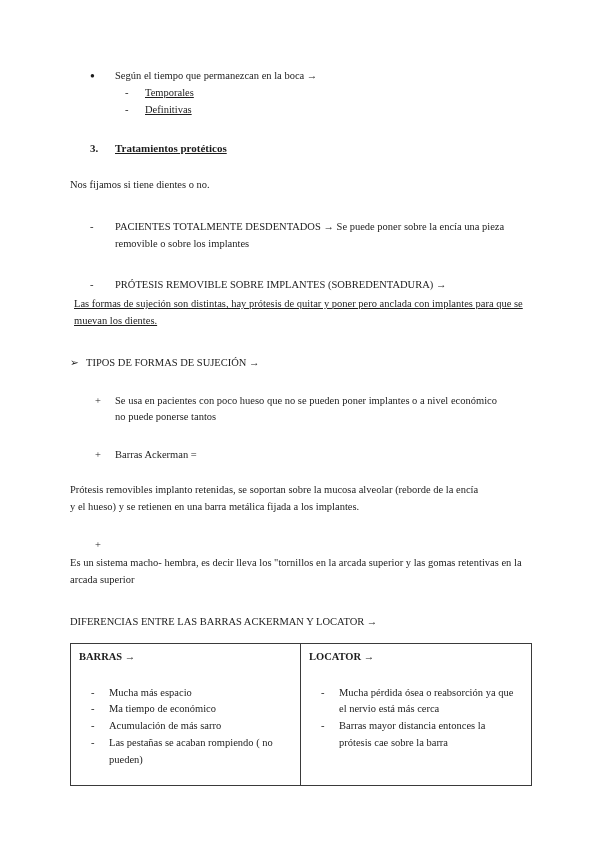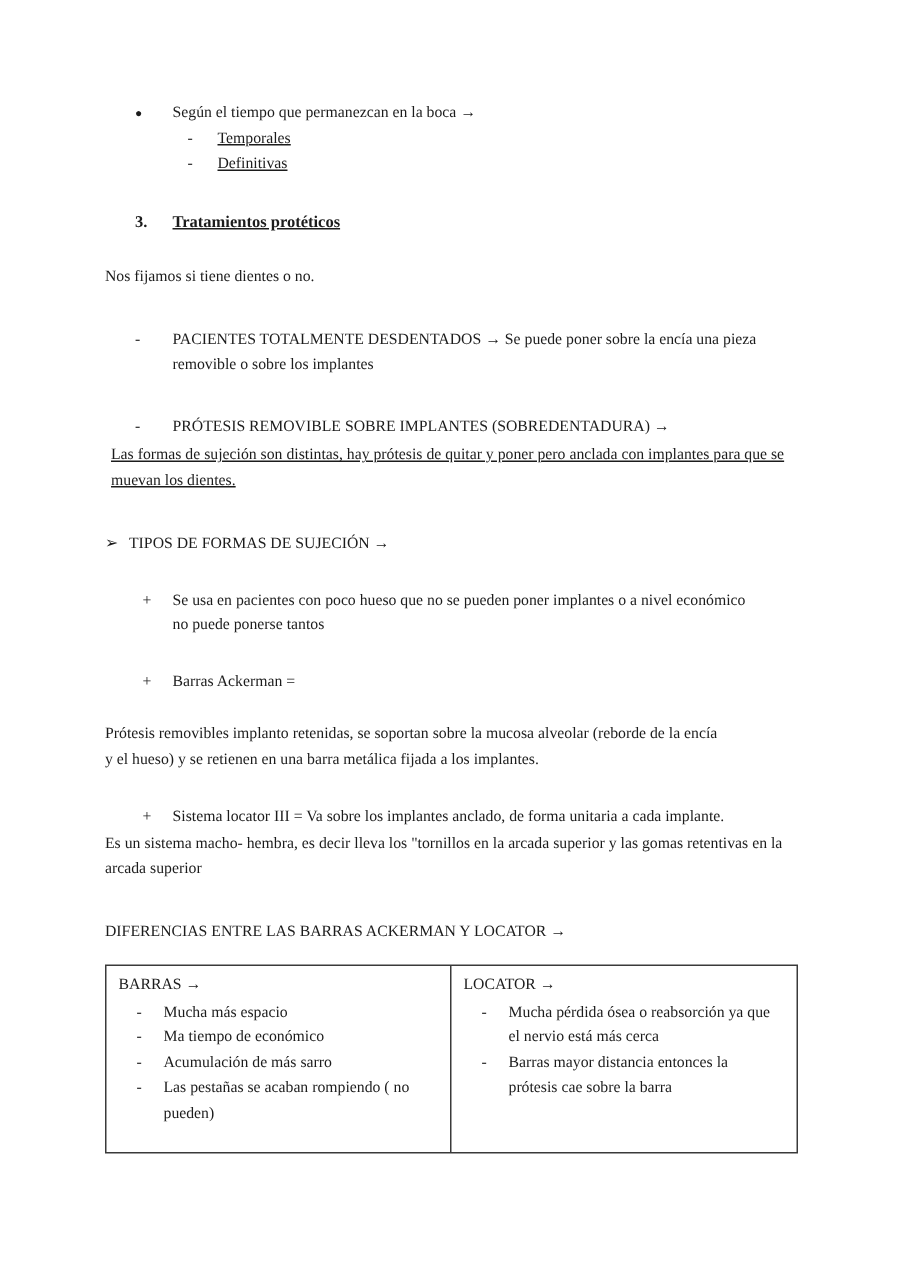--- a/index.html
+++ b/index.html
@@ -55,21 +55,21 @@
     border:1px solid #3a3a3a;
     width:462px;
     box-sizing:border-box;
   }
   .cell{
     box-sizing:border-box;
     padding:5px 8px 16px 8px;
   }
   .cell.left{width:50%;border-right:1px solid #3a3a3a;}
   .cell.right{width:50%;}
-  .cell-header{margin-bottom:2px;}
+  .cell-header{margin-bottom:19px;font-weight:bold;}
   .cell .row{margin-left:12px;}
   .cell .marker{width:18px;}
   .cell .text{max-width:175px;}
 </style>
 </head>
 <body>
 
 <div class="page">
 
   <div class="row lvl1">
@@ -114,21 +114,20 @@
   </div>
 
   <div class="row plus-item">
     <span class="marker">+</span>
     <span class="text">Barras Ackerman =</span>
   </div>
   <div class="desc">Prótesis removibles implanto retenidas, se soportan sobre la mucosa alveolar (reborde de la encía y el hueso)  y se retienen en una barra metálica fijada a los implantes.</div>
 
   <div class="row plus-item">
     <span class="marker">+</span>
-    <span class="text">Sistema locator III = Va sobre los implantes anclado, de forma unitaria a cada implante.</span>
   </div>
   <div class="desc2">Es un sistema macho- hembra, es decir lleva los "tornillos en la arcada superior y las gomas retentivas en la arcada superior</div>
 
   <div class="caps-heading">DIFERENCIAS ENTRE LAS BARRAS ACKERMAN Y LOCATOR →</div>
 
   <div class="cmp-table">
     <div class="cell left">
       <div class="cell-header">BARRAS →</div>
       <div class="row">
         <span class="marker">-</span>

